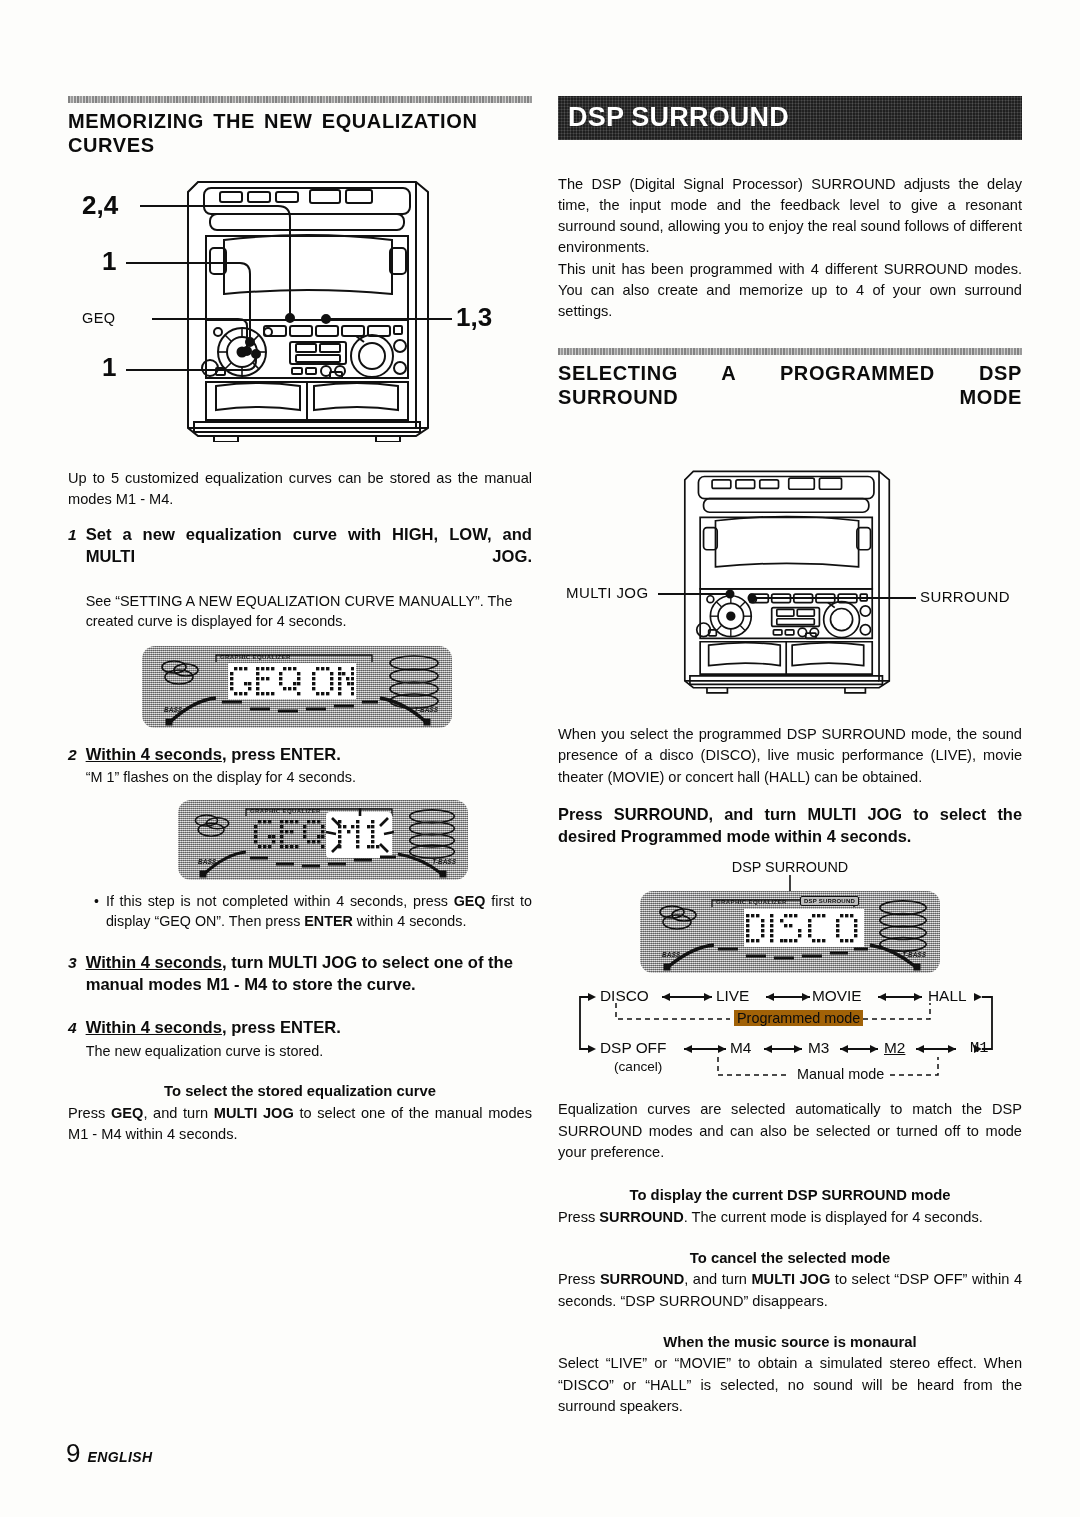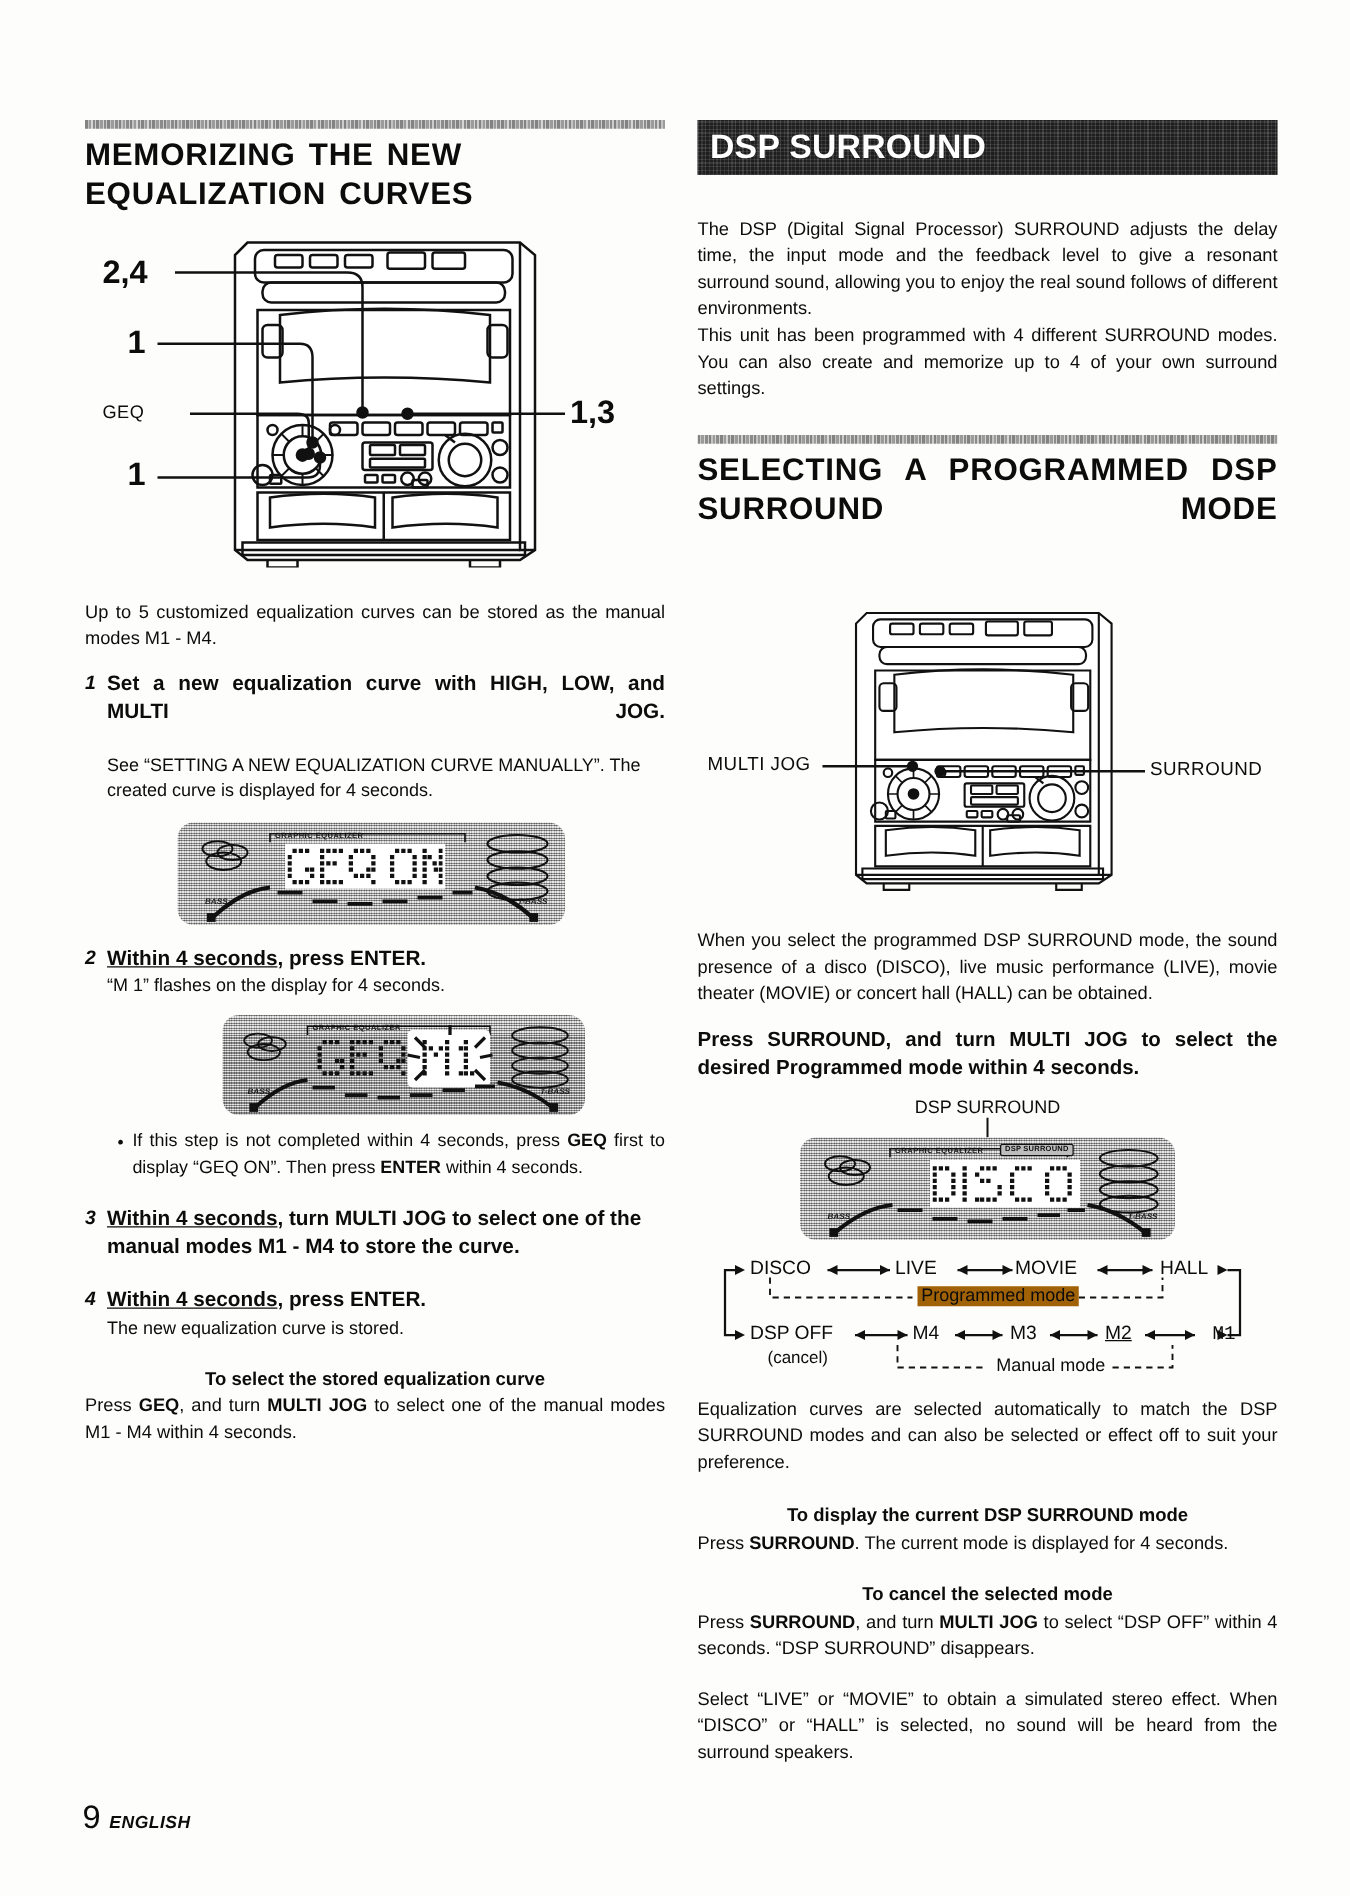--- a/index.html
+++ b/index.html
@@ -22,21 +22,21 @@
 
   
   .rule{
     height:7px;width:100%;
     background:
       repeating-linear-gradient(90deg,#6d6d6d 0 2px,#b9b9b9 2px 3px,#8a8a8a 3px 5px,#cfcfcf 5px 6px,#777 6px 8px,#c4c4c4 8px 9px);
     opacity:.85;
     margin-bottom:6px;
   }
   h2.sec{
-    font-size:25px;font-weight:bold;letter-spacing:.6px;
+    font-size:20px;font-weight:bold;letter-spacing:.6px;
     margin:0 0 2px 0;line-height:1.22;
     word-spacing:3px;
   }
   h2.sec.just{ text-align:justify; }
   h2.sec.just:after{content:"";display:inline-block;width:100%;}
 
   
   .banner{
     position:relative;height:44px;width:100%;
     background:#2a2a2a;
@@ -809,33 +809,34 @@
       <span class="lbl" style="left:42px;top:56px;">DSP OFF</span>
       <span class="lbl" style="left:172px;top:56px;">M4</span>
       <span class="lbl" style="left:250px;top:56px;">M3</span>
       <span class="lbl" style="left:326px;top:56px;text-decoration:underline;">M2</span>
       <span class="lbl" style="left:412px;top:56px;font-family:Liberation Mono, monospace;">M1</span>
       <span class="lbl sm" style="left:56px;top:76px;">(cancel)</span>
 
       <span class="lbl dashlbl" style="left:236px;top:83px;background:#fdfdfb;padding:0 3px;">Manual mode</span>
     </div>
 
-    <p class="body" style="margin-top:4px;margin-bottom:22px;">Equalization curves are selected automatically to match the DSP SURROUND modes and can also be selected or effect off to suit your preference.</p>
+    <p class="body" style="margin-top:4px;margin-bottom:22px;">Equalization curves are selected automatically to match the DSP SURROUND modes and can also be selected or turned off to mode your preference.</p>
 
     <div style="margin-bottom:20px;">
       <div class="subhead">To display the current DSP SURROUND mode</div>
       <p class="body" style="margin-bottom:0;"><span>Press </span><b>SURROUND</b><span>. The current mode is displayed for 4 seconds.</span></p>
     </div>
 
     <div style="margin-bottom:20px;">
       <div class="subhead">To cancel the selected mode</div>
       <p class="body" style="margin-bottom:0;"><span>Press </span><b>SURROUND</b><span>, and turn </span><b>MULTI JOG</b><span> to select “DSP OFF” within 4 seconds. “DSP SURROUND” disappears.</span></p>
     </div>
 
     <div>
+      <div class="subhead">When the music source is monaural</div>
       <p class="body" style="margin-bottom:0;">Select “LIVE” or “MOVIE” to obtain a simulated stereo effect. When “DISCO” or “HALL” is selected, no sound will be heard from the surround speakers.</p>
     </div>
 
   </div>
 
   <div class="footer">
     <span class="pg">9</span>
     <span class="lang">ENGLISH</span>
   </div>
 

